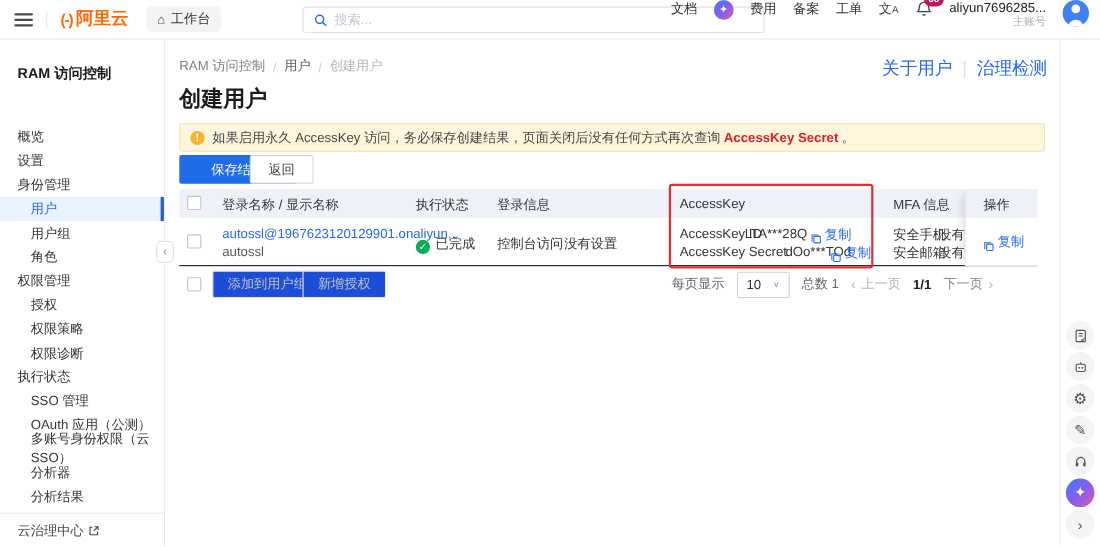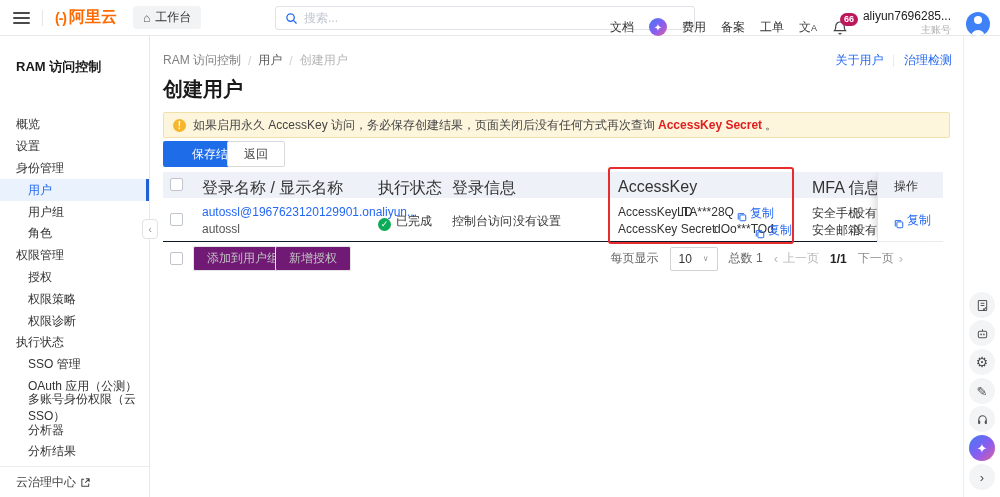--- a/index.html
+++ b/index.html
@@ -17,21 +17,21 @@
   .burger i{height:2px;background:#4a4a4a;border-radius:1px;}
   .tb-divider{width:1px;height:16px;background:#e6e6e6;margin:0 12px;}
   .logo{display:flex;align-items:center;gap:3px;color:var(--brand-orange);cursor:pointer;}
   .logo .mark{font-weight:700;font-size:14px;letter-spacing:-1px;}
   .logo .name{font-weight:700;font-size:16px;}
   .workbench{margin-left:16px;display:flex;align-items:center;gap:5px;background:#f2f3f5;border-radius:4px;height:23px;padding:0 10px;font-size:12px;color:#333;cursor:pointer;}
   .home-glyph{font-size:12px;color:#555;line-height:1;}
   .search{position:absolute;left:275px;top:6px;width:420px;height:24px;border:1px solid #e0e2e8;border-radius:3px;display:flex;align-items:center;padding:0 9px;gap:6px;background:#fff;}
   .search input{border:none;outline:none;flex:1;font-size:12px;color:#333;font-family:inherit;}
   .search input::placeholder{color:#c3c7cf;}
-  .topbar-right{position:absolute;right:10px;top:0;height:36px;display:flex;align-items:flex-end;gap:15px;font-size:12px;color:#333;}
+  .topbar-right{position:absolute;right:10px;top:0;height:36px;display:flex;align-items:flex-start;gap:15px;font-size:12px;color:#333;}
   .tb-link{cursor:pointer;}
   .ai-dot{width:18px;height:18px;border-radius:50%;background:linear-gradient(135deg,#3f7bf5,#8a5cf0 55%,#e0609c);color:#fff;font-size:10px;display:flex;align-items:center;justify-content:center;cursor:pointer;}
   .lang-icon{font-size:12px;color:#444;cursor:pointer;}
   .lang-icon small{font-size:9px;}
   .bell-wrap{position:relative;cursor:pointer;display:flex;align-items:center;}
   .bell-badge{position:absolute;top:-7px;left:8px;background:#be185d;color:#fff;font-size:9px;line-height:1;padding:2px 4px;border-radius:8px;font-weight:700;}
   .user-block{display:flex;flex-direction:column;align-items:flex-end;line-height:1.25;cursor:pointer;}
   .user-name{font-size:12px;color:#222;}
   .user-type{font-size:10px;color:#b0b0b0;}
   .avatar{width:24px;height:24px;border-radius:50%;background:#3f82f7;position:relative;overflow:hidden;cursor:pointer;}
@@ -48,48 +48,48 @@
   .beta-badge{margin-left:6px;background:#2256c9;color:#fff;font-size:9px;line-height:1;padding:2.5px 7px;border-radius:8px;}
   .side-footer{position:absolute;bottom:0;left:0;right:0;height:31px;border-top:1px solid #ececec;display:flex;align-items:center;padding-left:16px;gap:4px;font-size:12px;color:#444;cursor:pointer;background:#fff;}
   .collapse-handle{position:absolute;left:142px;top:219px;width:16px;height:20px;border:1px solid #e2e2e2;border-radius:4px;background:#fff;color:#999;font-size:11px;display:flex;align-items:center;justify-content:center;cursor:pointer;z-index:12;}
 
   
   .breadcrumb{position:absolute;left:163px;top:52px;font-size:12px;display:flex;gap:7px;align-items:center;}
   .crumb-0{color:#808080;cursor:pointer;}
   .crumb-1{color:#5a5a5a;cursor:pointer;}
   .crumb-2{color:#b5b5b5;}
   .crumb-sep{color:#d0d0d0;}
-  .header-links{position:absolute;top:52px;right:48px;display:flex;align-items:center;gap:9px;font-size:12px;color:var(--accent);font-family:Liberation Serif, serif;}
+  .header-links{position:absolute;top:52px;right:48px;display:flex;align-items:center;gap:9px;font-size:16px;color:var(--accent);}
   .vdiv{color:#e0e0e0;}
   .hl{cursor:pointer;}
   .page-title{position:absolute;left:163px;top:76px;font-size:20px;font-weight:700;color:#1a1a1a;}
   .banner{position:absolute;left:163px;top:112px;width:787px;height:26px;background:var(--banner-bg);border:1px solid var(--banner-border);border-radius:2px;display:flex;align-items:center;padding:0 9px;gap:7px;font-size:12px;color:#444;white-space:nowrap;overflow:hidden;}
   .warn-icon{flex:0 0 auto;width:13px;height:13px;border-radius:50%;background:#f7b52c;color:#fff;font-size:10px;font-weight:700;display:flex;align-items:center;justify-content:center;}
   .banner .red{color:var(--highlight-red);font-weight:700;margin:0 3px;}
   .btn-primary{position:absolute;left:163px;top:141px;height:26px;padding:0 29px;background:#1f6ce8;color:#fff;font-size:12px;border:none;border-radius:2px;font-family:inherit;cursor:pointer;}
   .btn-default{position:absolute;left:227px;top:141px;height:26px;padding:0 16px;background:#fff;color:#444;font-size:12px;border:1px solid #d9d9d9;border-radius:2px;font-family:inherit;cursor:pointer;}
 
   
   .tablebox{position:absolute;left:163px;top:172px;width:780px;height:70px;font-size:12px;color:#333;}
   .thead{position:absolute;top:0;left:0;right:0;height:26px;background:var(--header-row-bg);}
-  .thead span{position:absolute;top:6px;font-size:16px;color:#333;}
+  .thead span{position:absolute;top:6px;font-size:12px;color:#333;}
   .cb{position:absolute;width:13px;height:13px;border:1px solid #c0c4cc;border-radius:2px;background:#fff;cursor:pointer;}
   .tbody-row{position:absolute;top:26px;left:0;right:0;height:44px;background:#fff;border-bottom:1px solid #0f172a;}
   .cell{position:absolute;white-space:nowrap;}
   .link{color:var(--accent);cursor:pointer;}
   .ok-dot{display:inline-flex;width:13px;height:13px;border-radius:50%;background:var(--success-green);color:#fff;font-size:9px;align-items:center;justify-content:center;vertical-align:-2px;margin-right:5px;}
   .copy-link{color:var(--accent);cursor:pointer;display:inline-flex;align-items:flex-end;gap:3px;}
   .fixed-col{position:absolute;top:0;left:714px;width:66px;height:70px;box-shadow:-8px 0 8px -6px rgba(0,0,0,.15);border-left:1px solid #e4e4e4;z-index:3;}
   .fixed-col .fc-head{height:26px;background:var(--header-row-bg);padding:6px 0 0 16px;}
   .fixed-col .fc-body{height:44px;background:#fff;padding:14px 0 0 16px;border-bottom:1px solid #ebebeb;}
   .red-box{position:absolute;left:608px;top:167px;width:186px;height:77px;border:2px solid var(--box-red);border-radius:3px;pointer-events:none;z-index:6;}
 
   
   .pag-row{position:absolute;left:163px;top:246px;right:57px;height:26px;font-size:12px;color:#666;}
-  .batch-btn{position:absolute;top:0;height:25px;padding:0 13px;background:#701a75;border:1px solid #e4e4e4;border-radius:2px;color:#c2c2c2;font-size:12px;font-family:inherit;cursor:not-allowed;}
+  .batch-btn{position:absolute;top:0;height:25px;padding:0 13px;background:#1d4ed8;border:1px solid #e4e4e4;border-radius:2px;color:#c2c2c2;font-size:12px;font-family:inherit;cursor:not-allowed;}
   .pag-right{position:absolute;right:40px;top:0;height:25px;display:flex;align-items:center;gap:11px;}
   .page-select{width:48px;height:24px;border:1px solid #d2d2d2;border-radius:2px;display:flex;align-items:center;justify-content:space-between;padding:0 8px;color:#333;cursor:pointer;background:#fff;}
   .caret{color:#999;font-size:8px;}
   .pag-arrow{color:#b8b8b8;font-size:13px;}
   .pag-prev{color:#b8b8b8;cursor:default;display:flex;gap:5px;align-items:center;}
   .pag-next{color:#8a8a8a;cursor:pointer;display:flex;gap:5px;align-items:center;}
   .pag-cur{color:#222;font-weight:700;}
 
   
   .right-divider{position:absolute;top:36px;bottom:0;left:963px;width:1px;background:#ededed;}

